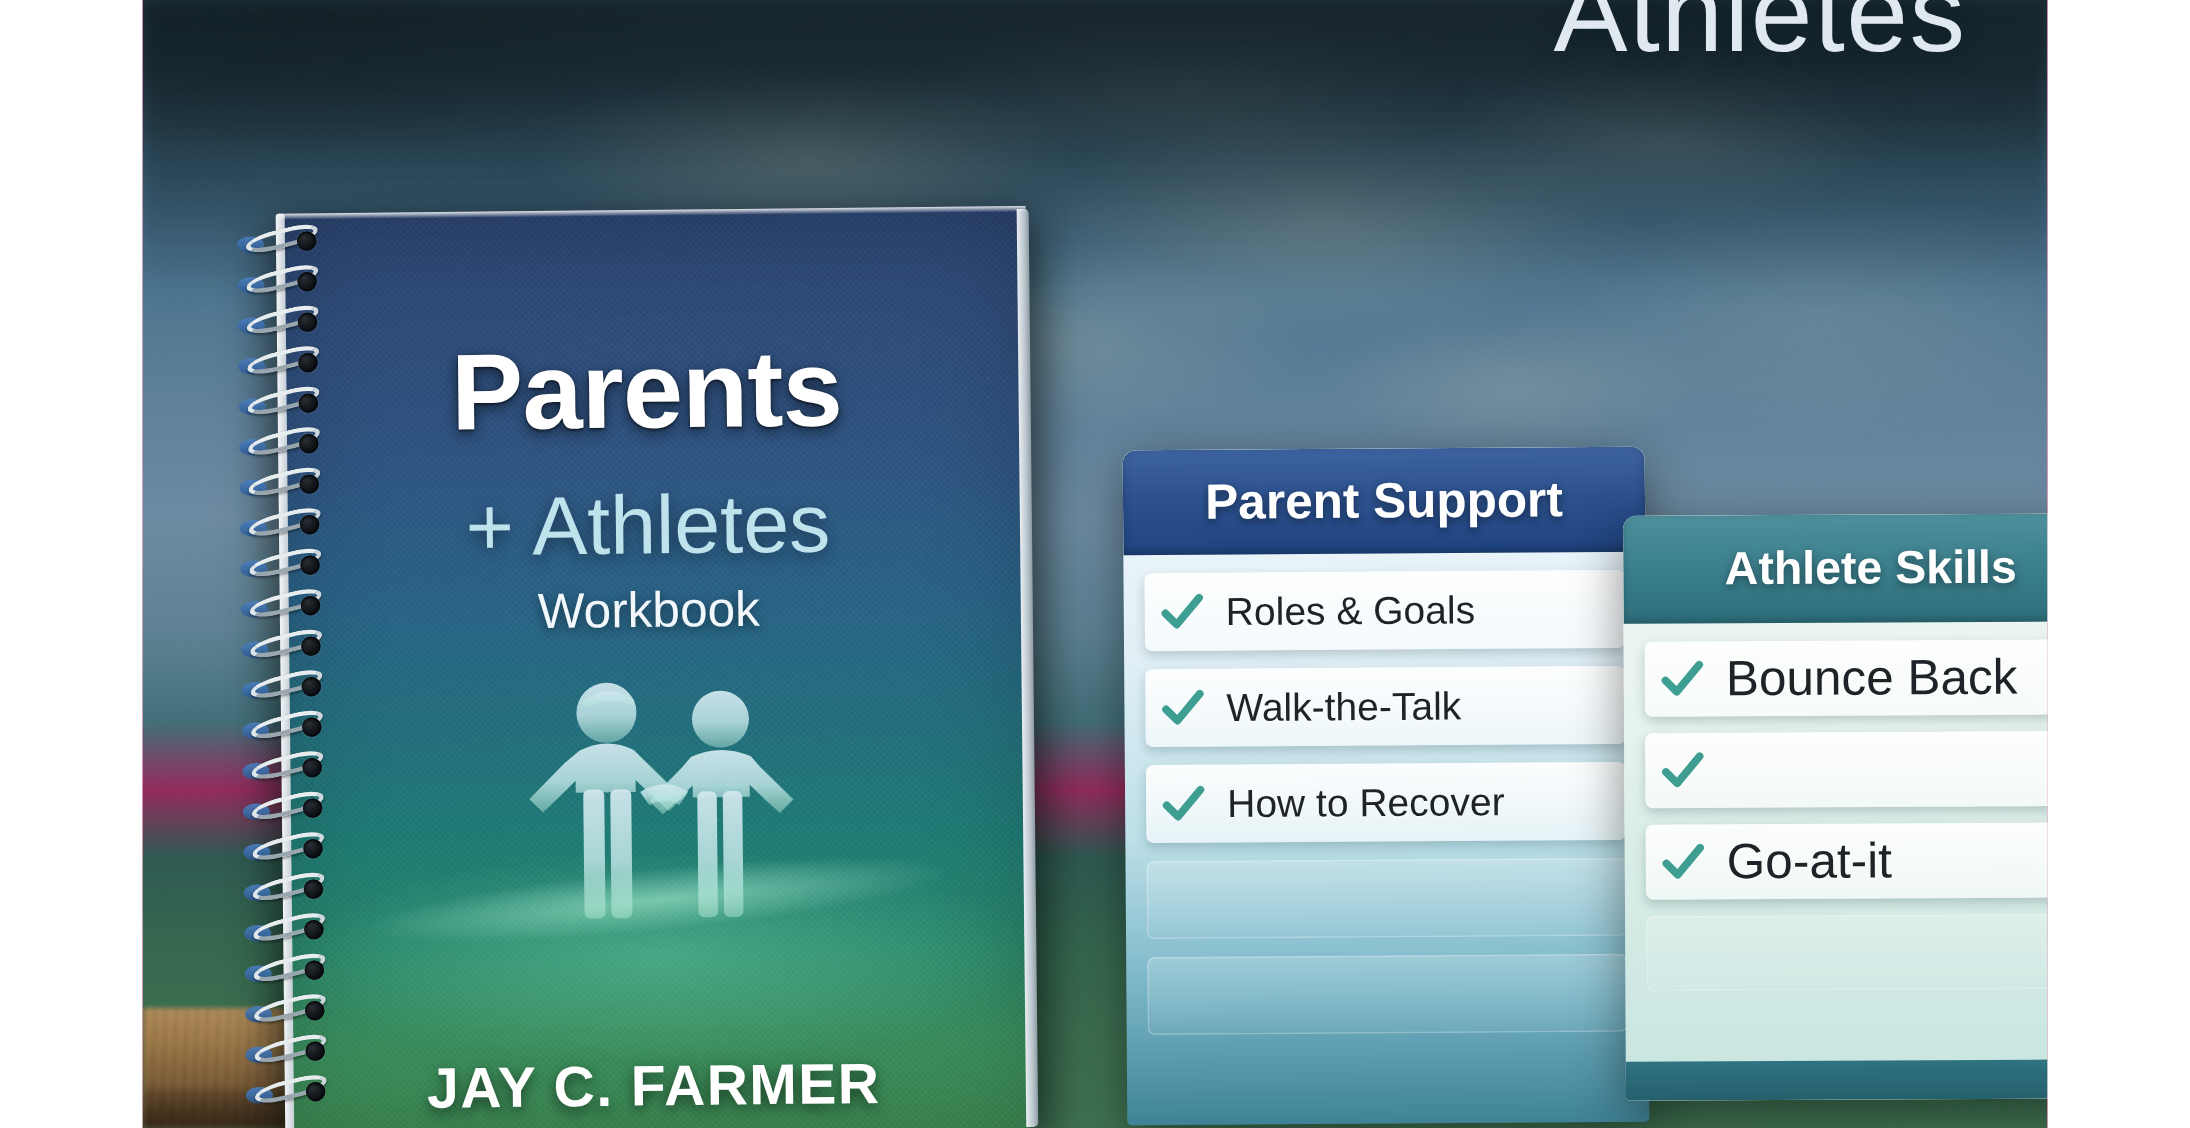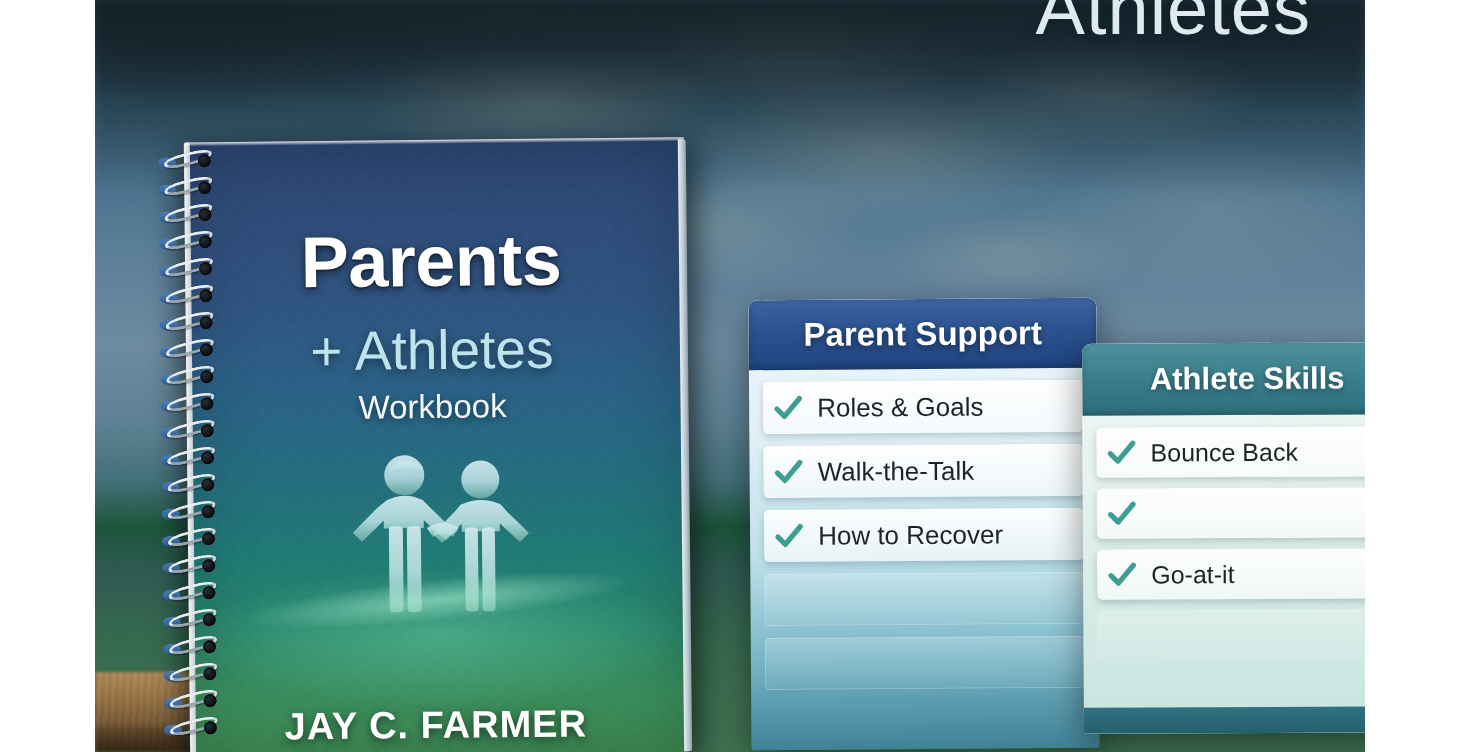--- a/index.html
+++ b/index.html
@@ -7,21 +7,21 @@
     width: 1460px; height: 752px;
     background: #ffffff;
     font-family: "Liberation Sans", sans-serif;
     overflow: hidden;
   }
 
   
   #stage {
     position: relative;
     width: 1460px; height: 752px;
-    background: #14532d;
+    background: #be185d;
   }
 
   
   #scene {
     position: absolute;
     left: 95px; top: 0; width: 1270px; height: 752px;
     overflow: hidden;
   }
 
   
@@ -272,21 +272,21 @@
   }
   .row.empty { background: linear-gradient(180deg, rgba(255,255,255,.20), rgba(255,255,255,.05));
                box-shadow: inset 0 0 0 1px rgba(255,255,255,.25); }
   .row .check { width: 30px; height: 30px; flex: 0 0 30px; }
   .row .label {
     font-size: 26px; color: #1d2326; font-weight: 400;
     white-space: nowrap;
     text-shadow: 0 1px 0 rgba(255,255,255,.6);
   }
   #card-athlete .row { height: 50px; margin-bottom: 11px; }
-  #card-athlete .row .label { font-size: 25px; }
+  #card-athlete .row .label { font-size: 33px; }
 
   
   #headline {
     position: absolute; right: 54px; top: -34px;
     font-size: 74px; font-weight: 400; color: #dfe9ef;
     letter-spacing: 1px;
     text-shadow: 0 3px 14px rgba(10,25,35,.65);
   }
 
   

